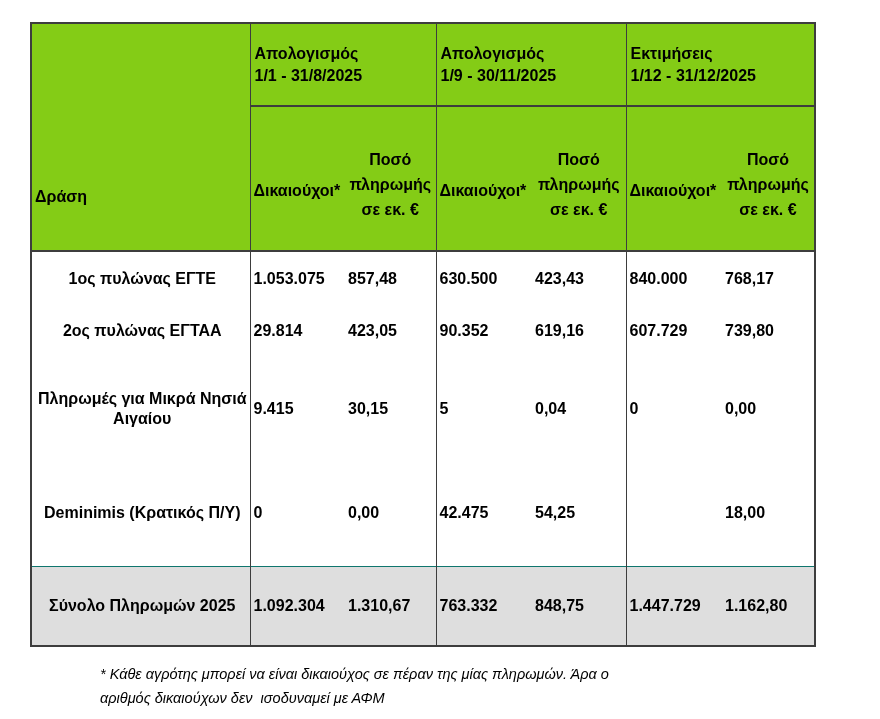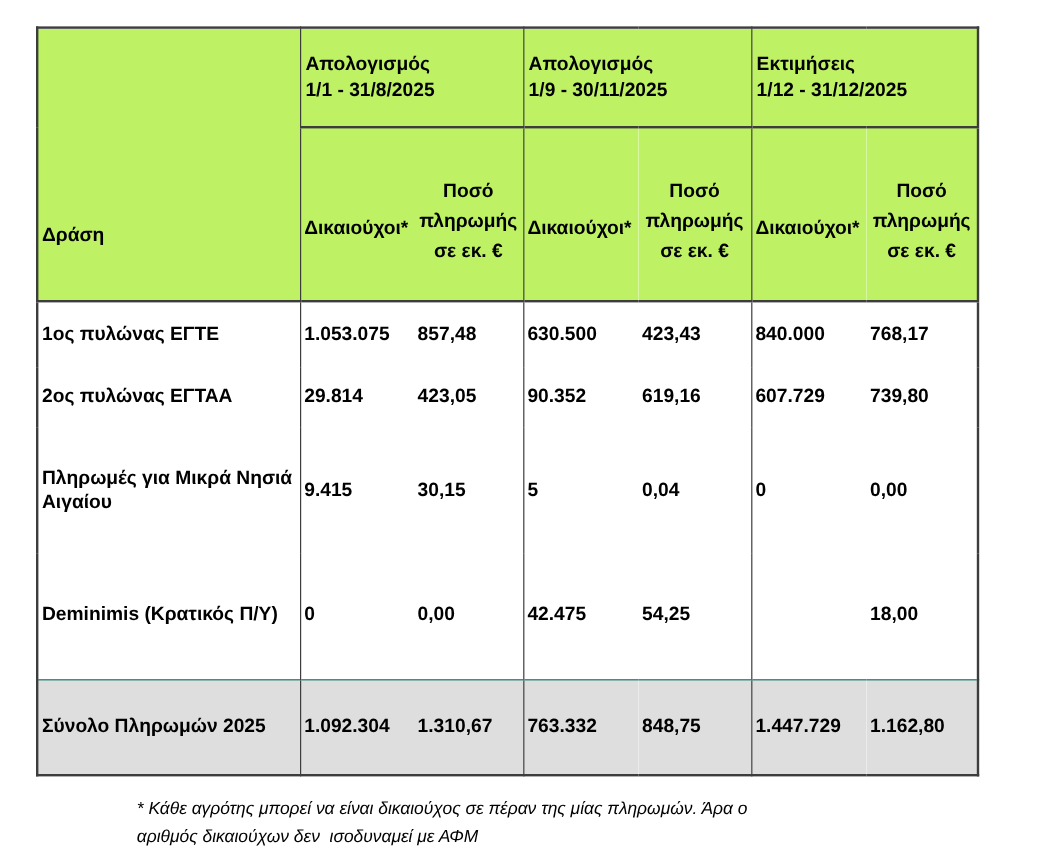--- a/index.html
+++ b/index.html
@@ -19,21 +19,21 @@
     font-size: 16px;
     font-weight: bold;
     color: #000000;
   }
   th, td { padding: 0; font-weight: bold; overflow: hidden; }
 
   
   .gs { border-left: 1px solid #3d3d3d; }
 
   
-  thead th { background: #bef264; text-align: left; }
+  thead th { background: #84cc16; text-align: left; }
   tr.group-row { height: 83px; }
   tr.sub-row   { height: 145px; }
   .group-hdr {
     vertical-align: middle;
     padding-left: 4px;
     white-space: pre-line;
     line-height: 22px;
     border-bottom: 2px solid #3d3d3d;
   }
   .action-hdr {
@@ -54,32 +54,32 @@
     padding-top: 12px;
     border-bottom: 2px solid #3d3d3d;
   }
 
   
   tbody td { vertical-align: middle; padding-left: 3px; }
   tr.br1 { height: 55px; }
   tr.br2 { height: 50px; }
   tr.br3 { height: 105px; }
   tr.br4 { height: 105px; }
-  .action-cell { line-height: 20px; }
+  .action-cell { line-height: 20px; text-align: center; }
 
   
   tr.total-row { height: 80px; }
   tr.total-row td {
     background: #dedede;
     border-top: 1px solid #0f766e;
   }
 
   .footnote {
     position: absolute;
-    left: 114px; top: 663px;
+    left: 100px; top: 663px;
     width: 720px;
     font-style: italic;
     font-size: 14.5px;
     line-height: 23.5px;
     color: #000000;
     white-space: pre-wrap;
   }
 </style>
 </head>
 <body>

